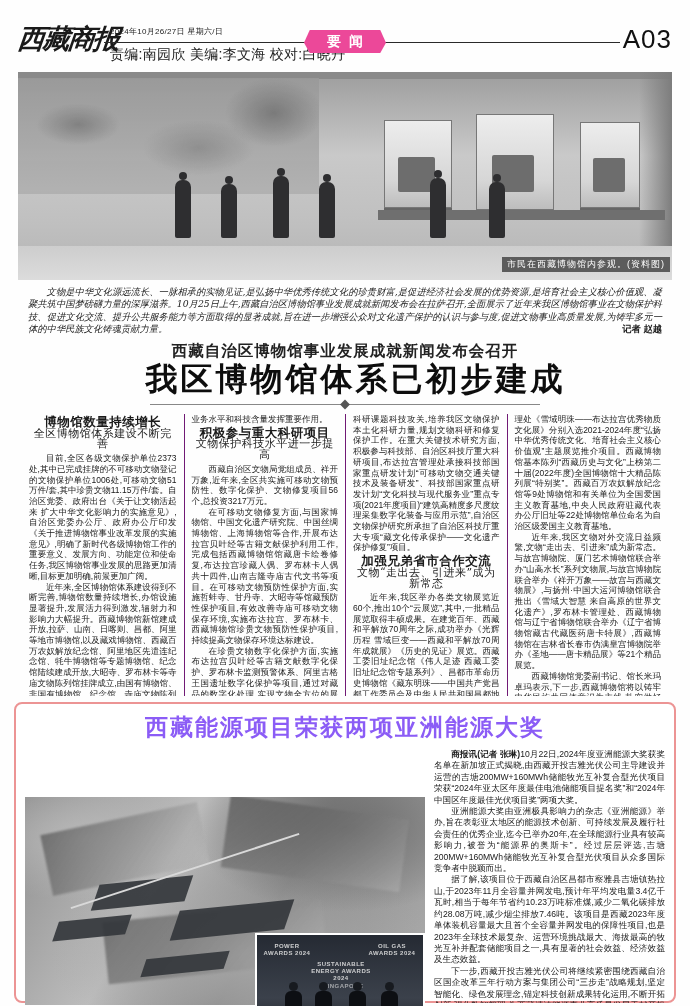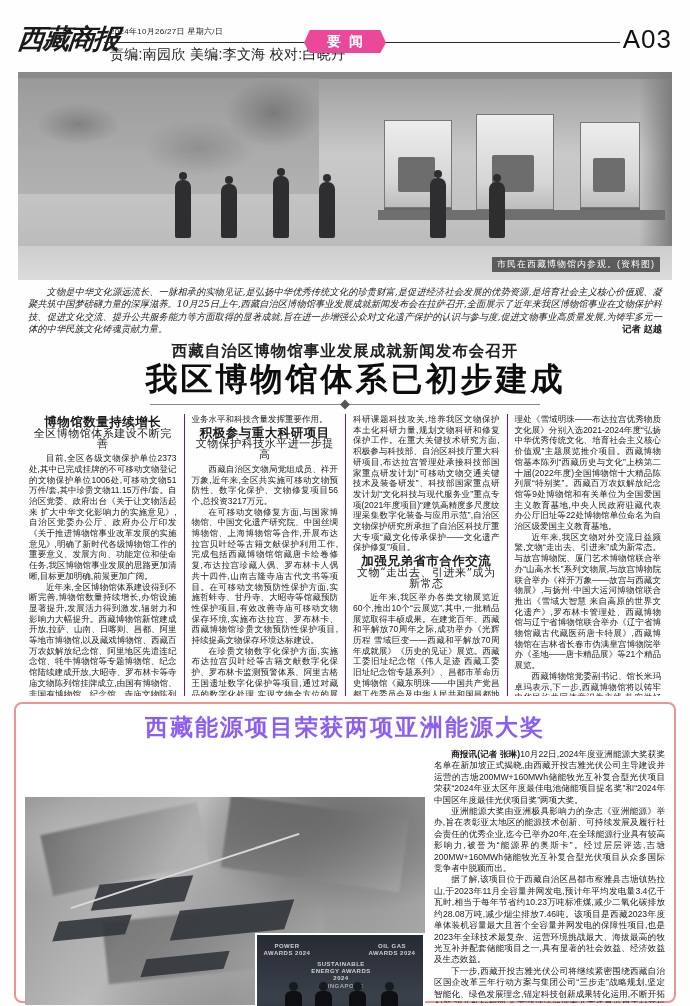--- a/index.html
+++ b/index.html
@@ -32,21 +32,21 @@
   .ceilbar { position:absolute; left:0; top:0; width:100%; height:7px; background:#8a8a8a; }
   .case { position:absolute; background:linear-gradient(180deg,#ededed,#d6d6d6 70%,#bdbdbd);
           border:1px solid #777; box-shadow:0 2px 0 #666; }
   .case .art { position:absolute; left:20%; bottom:18%; width:55%; height:40%; background:#6d6d6d; border-radius:2px; }
   .plinth { position:absolute; background:#6f6f6f; }
   .wallR { position:absolute; right:0; top:0; width:5%; height:100%; background:linear-gradient(90deg,transparent,#7d7d7d); }
   .floor { position:absolute; left:0; bottom:0; width:100%; height:34px;
            background:linear-gradient(180deg,#cdcdcd,#dcdcdc); }
   .person { position:absolute; width:16px; background:#2e2e30; border-radius:7px 7px 2px 2px; }
   .person:before { content:""; position:absolute; top:-8px; left:4px; width:8px; height:8px; border-radius:50%; background:#2e2e30; }
-  #photo-overlay { position:absolute; right:12px; bottom:8px; background:rgba(70,70,70,.85); color:#fff;
+  #photo-overlay { position:absolute; right:2px; bottom:8px; background:rgba(70,70,70,.85); color:#fff;
                    font-size:9px; padding:1px 5px; letter-spacing:1px; }
 
   
   #intro { position:absolute; top:286px; left:28px; width:634px; font-size:9.3px; line-height:12.3px;
            text-align:justify; font-family:"DejaVu Serif","Liberation Serif",serif; font-style:italic; color:#222; }
   #intro .ind { text-indent:2em; }
   #intro .byline { font-style:normal; font-weight:bold; float:right; font-family:"Liberation Sans",sans-serif; }
 
   
   #kicker { position:absolute; top:341px; left:0; width:100%; text-align:center; font-size:15.5px;

